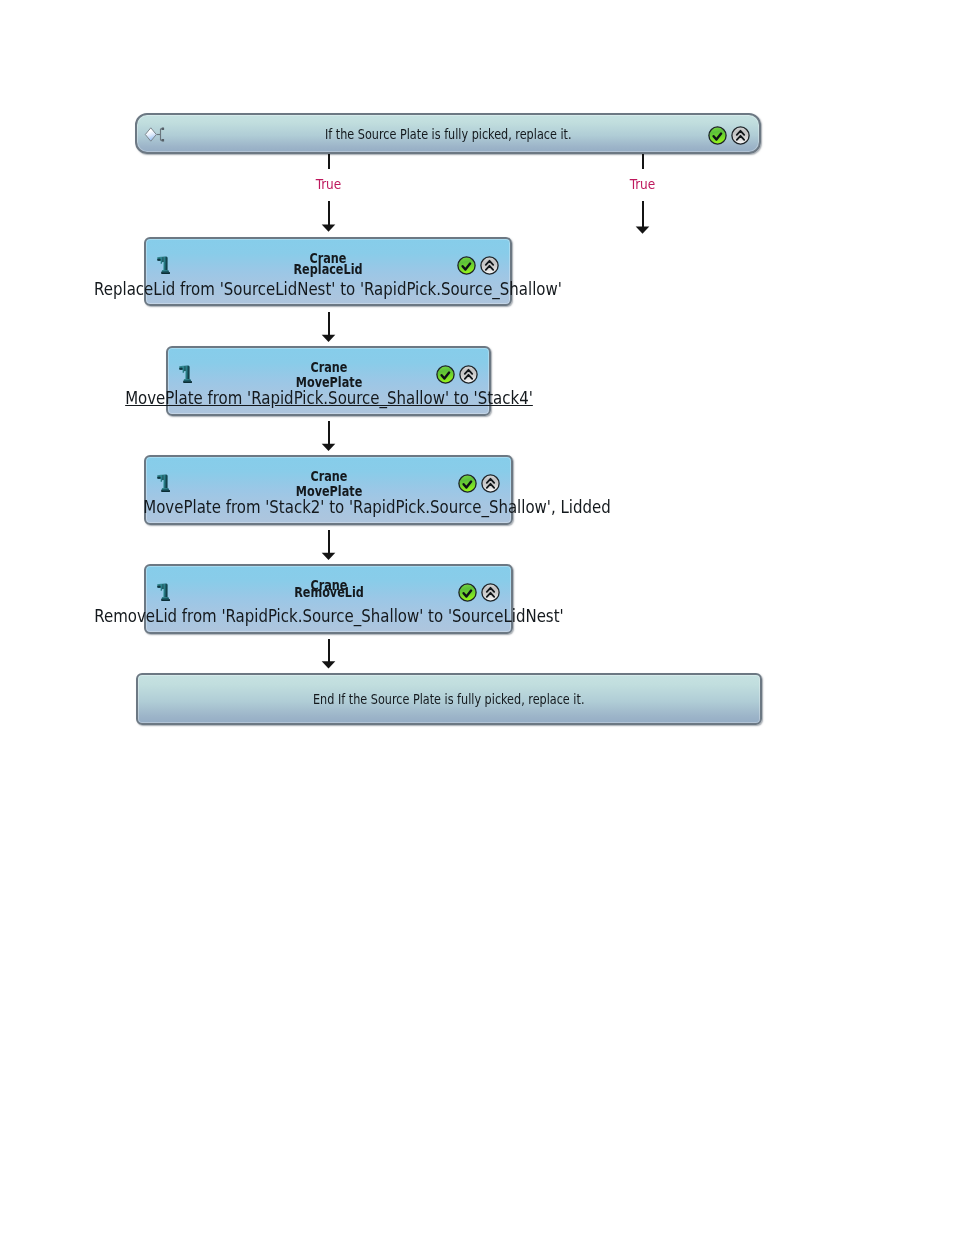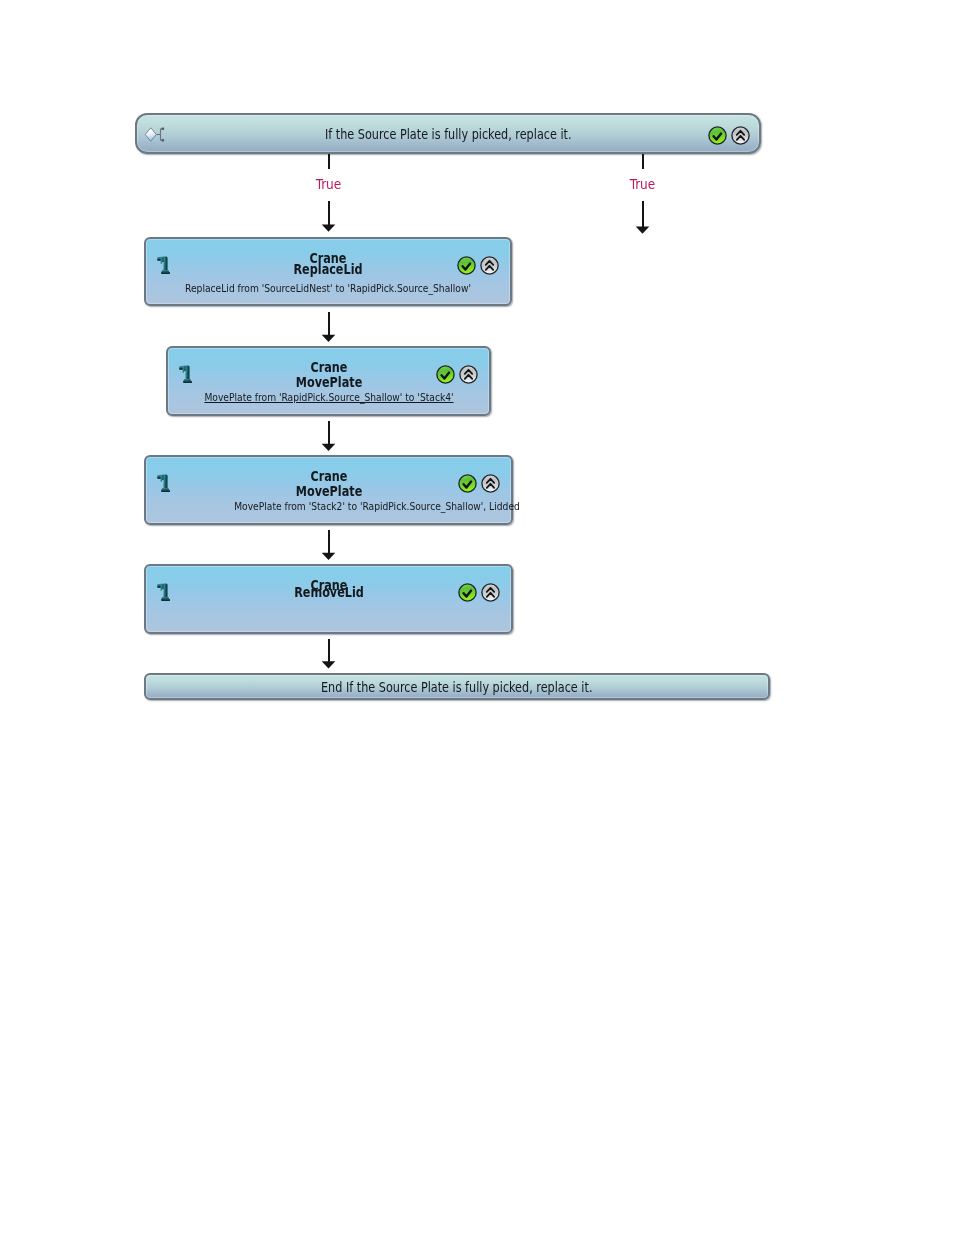--- a/index.html
+++ b/index.html
@@ -21,21 +21,21 @@
   }
 
   .bar-title{
     position:absolute;left:0;right:0;top:0;bottom:0;
     display:flex;align-items:center;justify-content:center;
     font-size:13.5px;color:#14191d;
   }
   .bar-title > span{display:block;white-space:nowrap;transform:scaleX(0.925);transform-origin:center;}
 
   .task-hdr{position:absolute;left:50%;font-size:13.5px;color:#14191d;line-height:13px;font-weight:bold;}
-  .task-desc{position:absolute;left:50%;font-size:11px;color:#14191d;line-height:14px;}
+  .task-desc{position:absolute;left:50%;font-size:18px;color:#14191d;line-height:14px;}
   .task-hdr > span,.task-desc > span{display:block;white-space:nowrap;
        transform:translateX(-50%) scaleX(0.925);transform-origin:center;}
 
   .btn-row{position:absolute;display:flex;align-items:center;}
   .icon-left{position:absolute;}
 
   .branch-label{position:absolute;font-size:13.5px;font-weight:normal;color:#be185d;
                 white-space:nowrap;transform:translateX(-50%);line-height:14px;}
 
   svg{display:block;overflow:visible;}
@@ -389,20 +389,23 @@
   <rect x="8.4" y="32.2" width="17.6" height="3.6" rx="0.8" fill="#0b2c34"></rect>
   <path d="M10.4 32.7 h13.4 v1.4 h-13.4 z" fill="#2b818b" opacity="0.5"></path>
 </svg>
       </span>
      <div class="task-hdr" style="top:13px;">
         <span>Crane</span>
       </div>
      <div class="task-hdr" style="top:20px;">
         <span>RemoveLid</span>
       </div>
+     <div class="task-desc" style="top:43px;">
+        <span>RemoveLid from 'RapidPick.Source_Shallow' to 'SourceLidNest'</span>
+      </div>
      <div class="btn-row" style="right:11px;top:17px;gap:4px;">
      <span>
        <svg width="19" height="19" viewBox="0 0 19 19">
          <circle cx="9.5" cy="9.5" r="8.6" fill="url(#gr3)" stroke="#1c2226" stroke-width="1.3"></circle>
          <path d="M5.6 10.2 L8.4 13.6 L13.1 7.6" fill="none" stroke="#0d1116" stroke-width="2.4" stroke-linecap="round" stroke-linejoin="round"></path>
          <defs>
               <linearGradient id="gr3" x1="0.35" y1="0" x2="0.55" y2="1">
            <stop offset="0" stop-color="#77d641"></stop>
                 <stop offset="0.30" stop-color="#5cbf3a"></stop>
            <stop offset="0.62" stop-color="#73d82a"></stop>
@@ -421,18 +424,18 @@
            <stop offset="0" stop-color="#d4d4d4"></stop>
                 <stop offset="0.28" stop-color="#c3c3c3"></stop>
            <stop offset="0.6" stop-color="#cfcfcf"></stop>
                 <stop offset="1" stop-color="#fbfbfb"></stop>
            </linearGradient>
             </defs>
        </svg>
      </span>
    </div>
     </div>
-    <div class="node bar" style="left: 144px; top: 673px; width: 626px; height: 27px;">
+    <div class="node bar" style="left: 136px; top: 673px; width: 626px; height: 52px;">
       <div class="bar-title">
         <span>End If the Source Plate is fully picked, replace it.</span>
       </div>
     </div>
   </div>
 
 </body></html>

